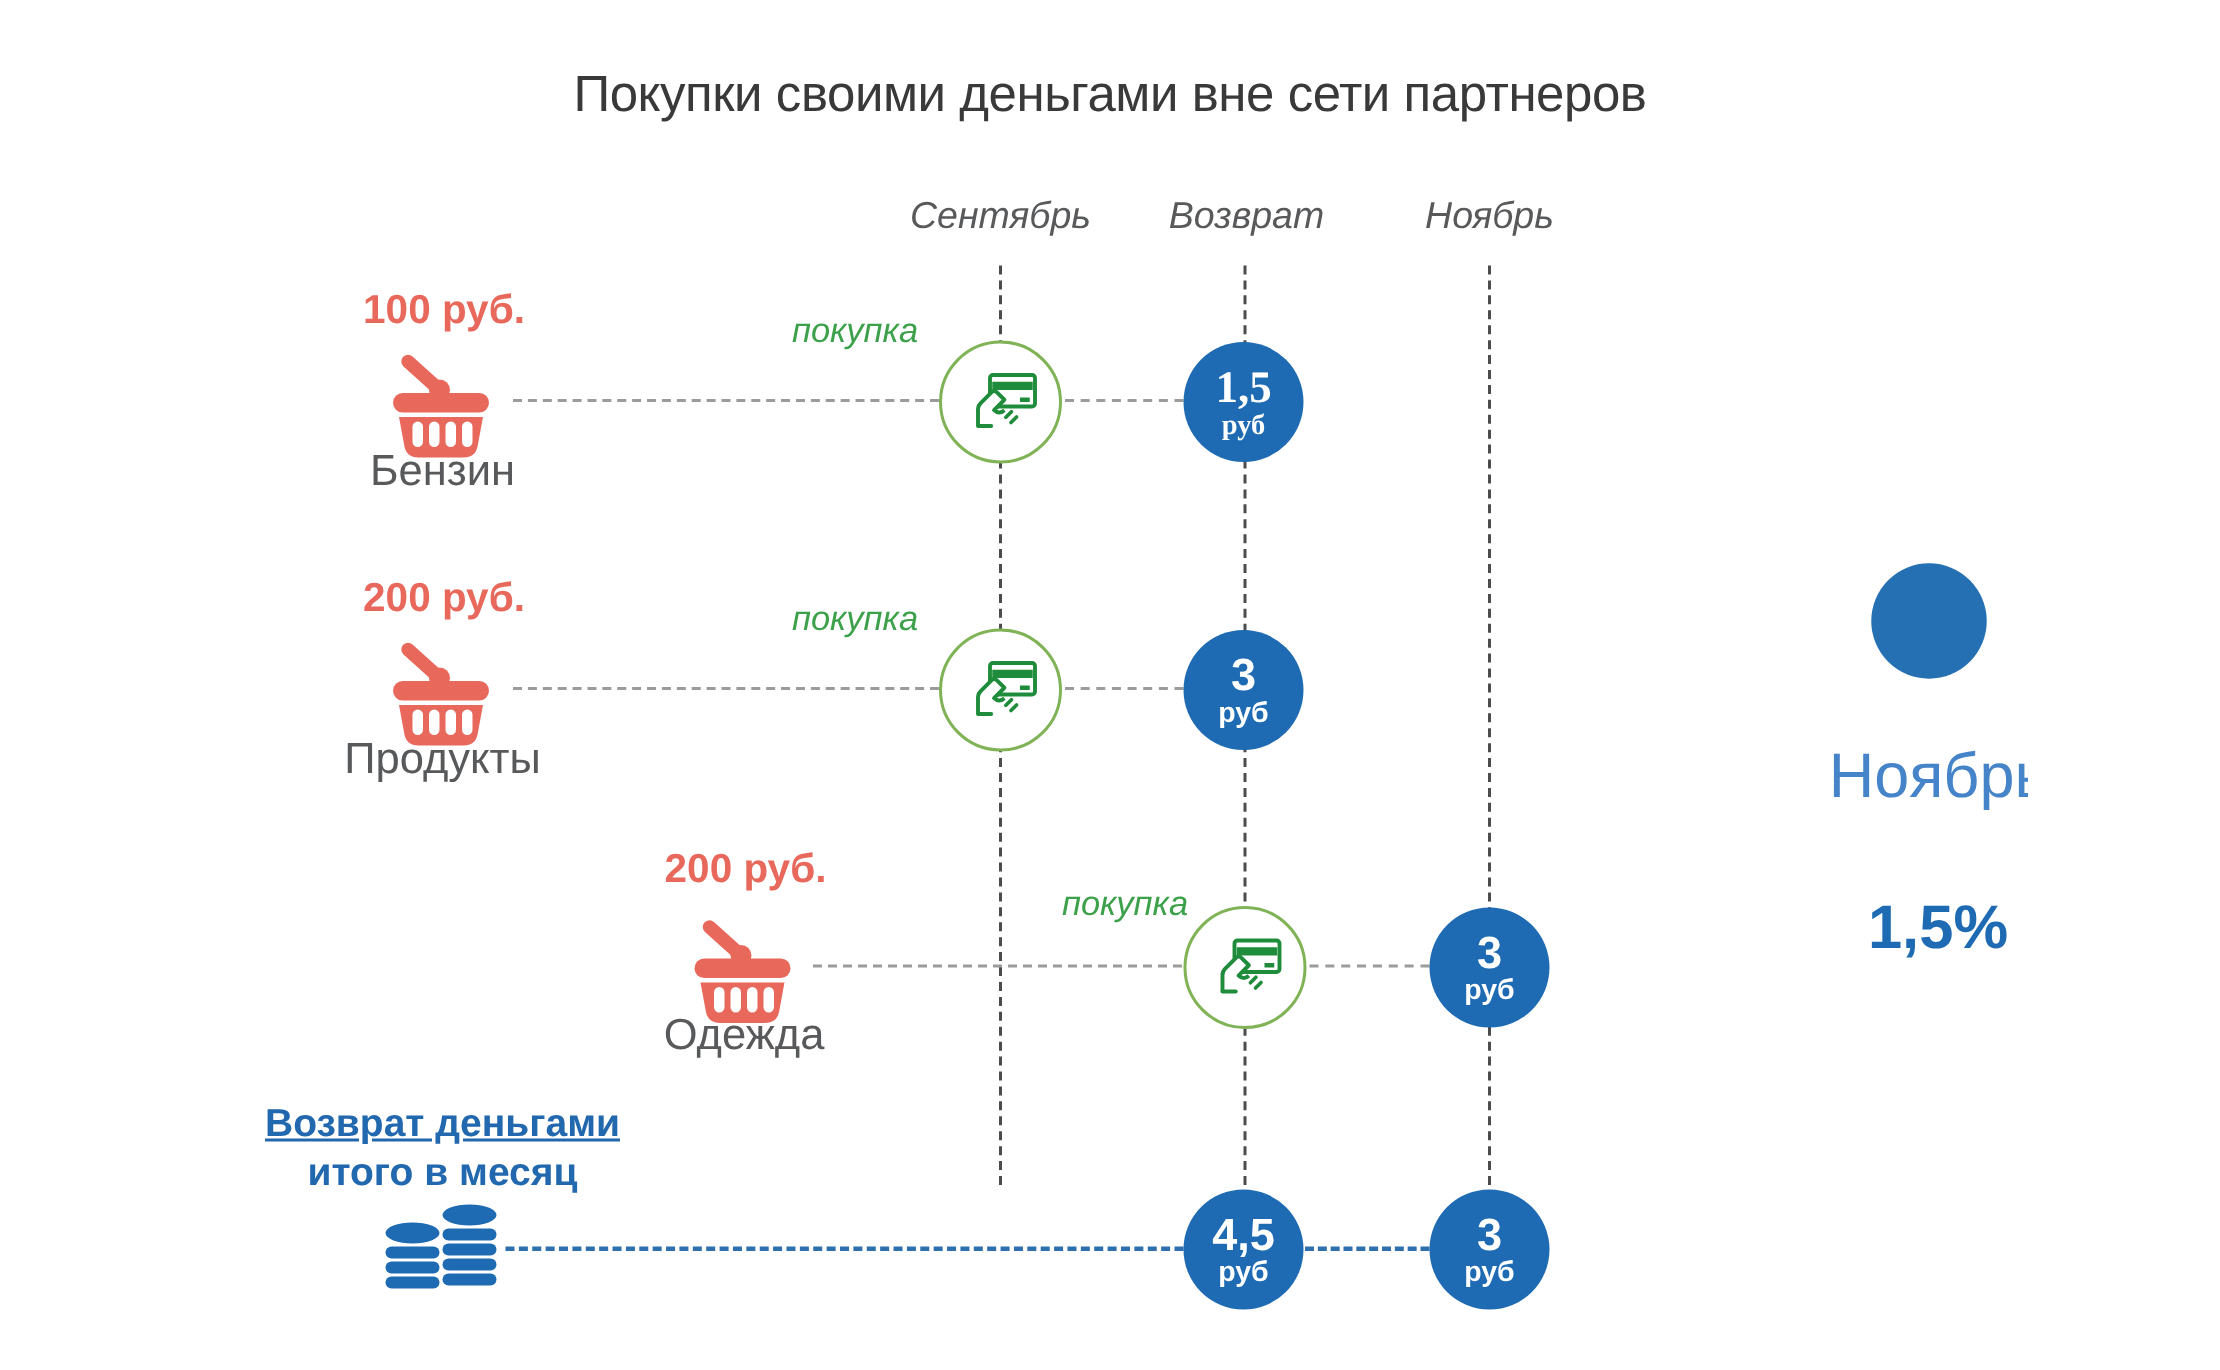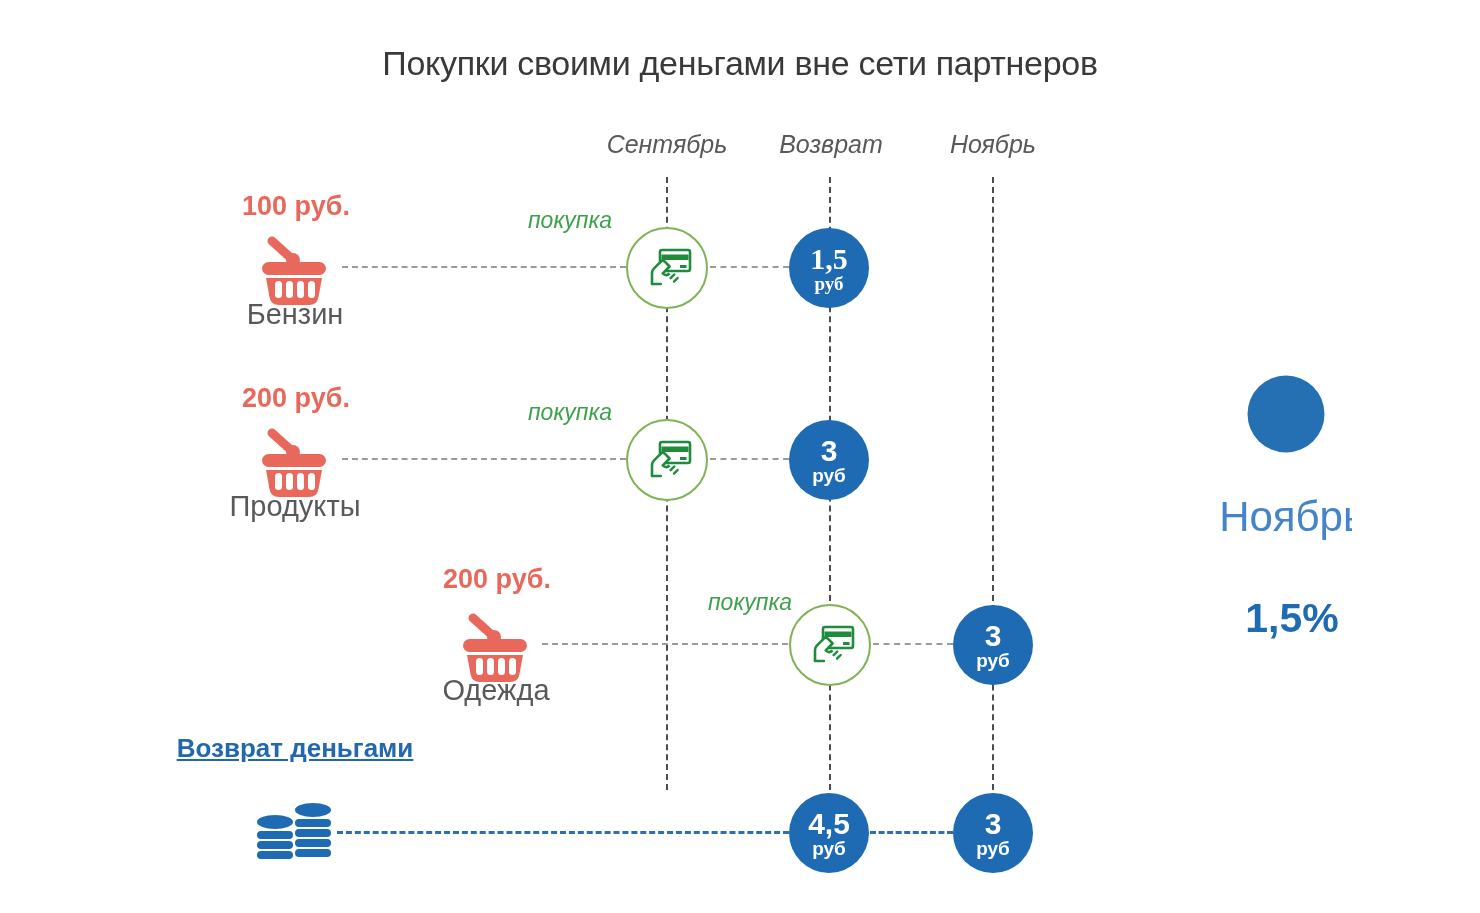--- a/index.html
+++ b/index.html
@@ -174,20 +174,21 @@
       </svg>
     </span>
   </div>
   <div class="hline" style="left:873px;top:643px;width:80px;"></div>
   <div class="bcirc" style="left:993px;top:645px;">
     <span class="v">3</span>
     <span class="u">руб</span>
   </div>
 
   <div class="total-label" style="top:733px;text-decoration:underline;">Возврат деньгами</div>
+  <div class="total-label" style="top:766px;">итого в месяц</div>
   <div class="icon-box" style="left:294px;top:833px;">
     <svg width="78" height="62" viewBox="0 0 78 62" fill="#1e6bb3">
       <ellipse cx="58" cy="8" rx="18" ry="7"></ellipse>
       <rect x="40" y="17" width="36" height="8" rx="4"></rect>
       <rect x="40" y="27" width="36" height="8" rx="4"></rect>
       <rect x="40" y="37" width="36" height="8" rx="4"></rect>
       <rect x="40" y="47" width="36" height="8" rx="4"></rect>
       <ellipse cx="20" cy="20" rx="18" ry="7"></ellipse>
       <rect x="2" y="29" width="36" height="8" rx="4"></rect>
       <rect x="2" y="39" width="36" height="8" rx="4"></rect>

